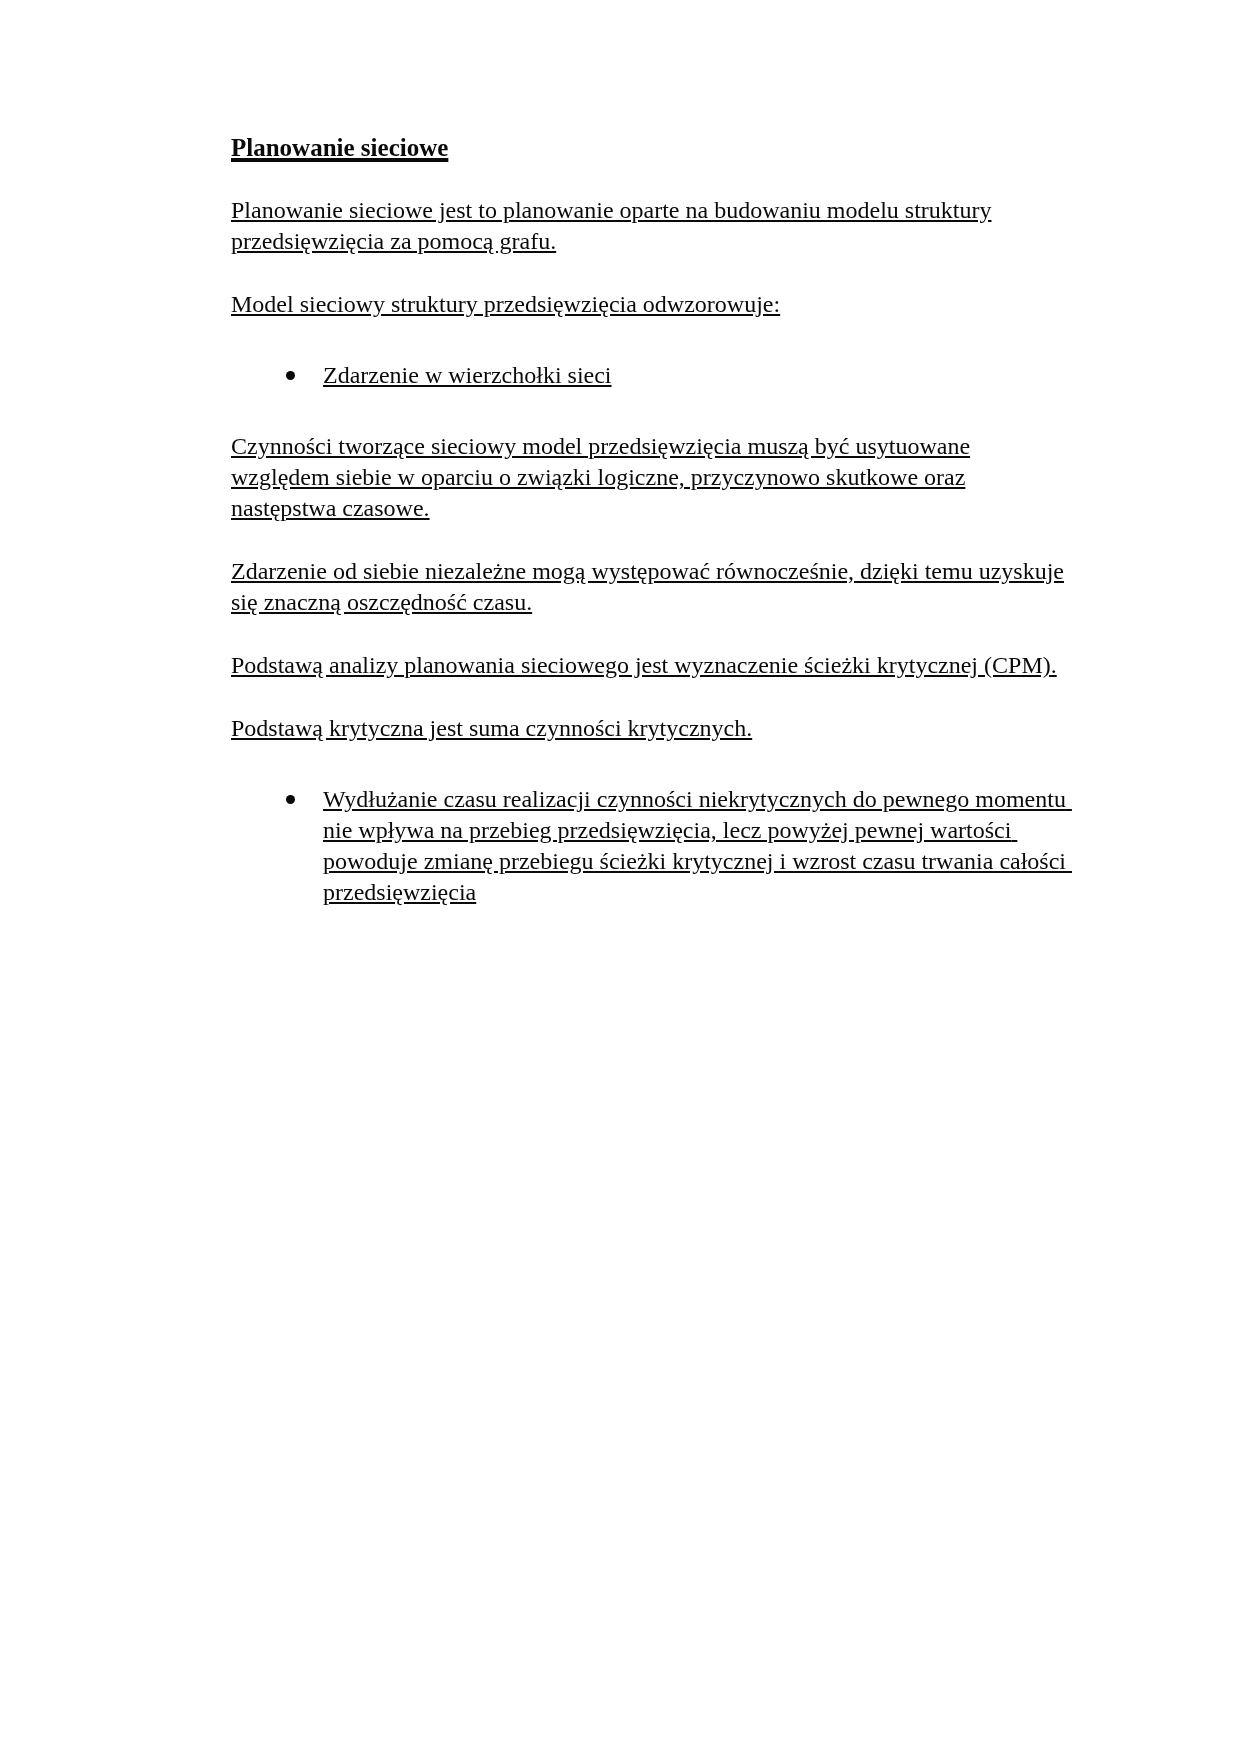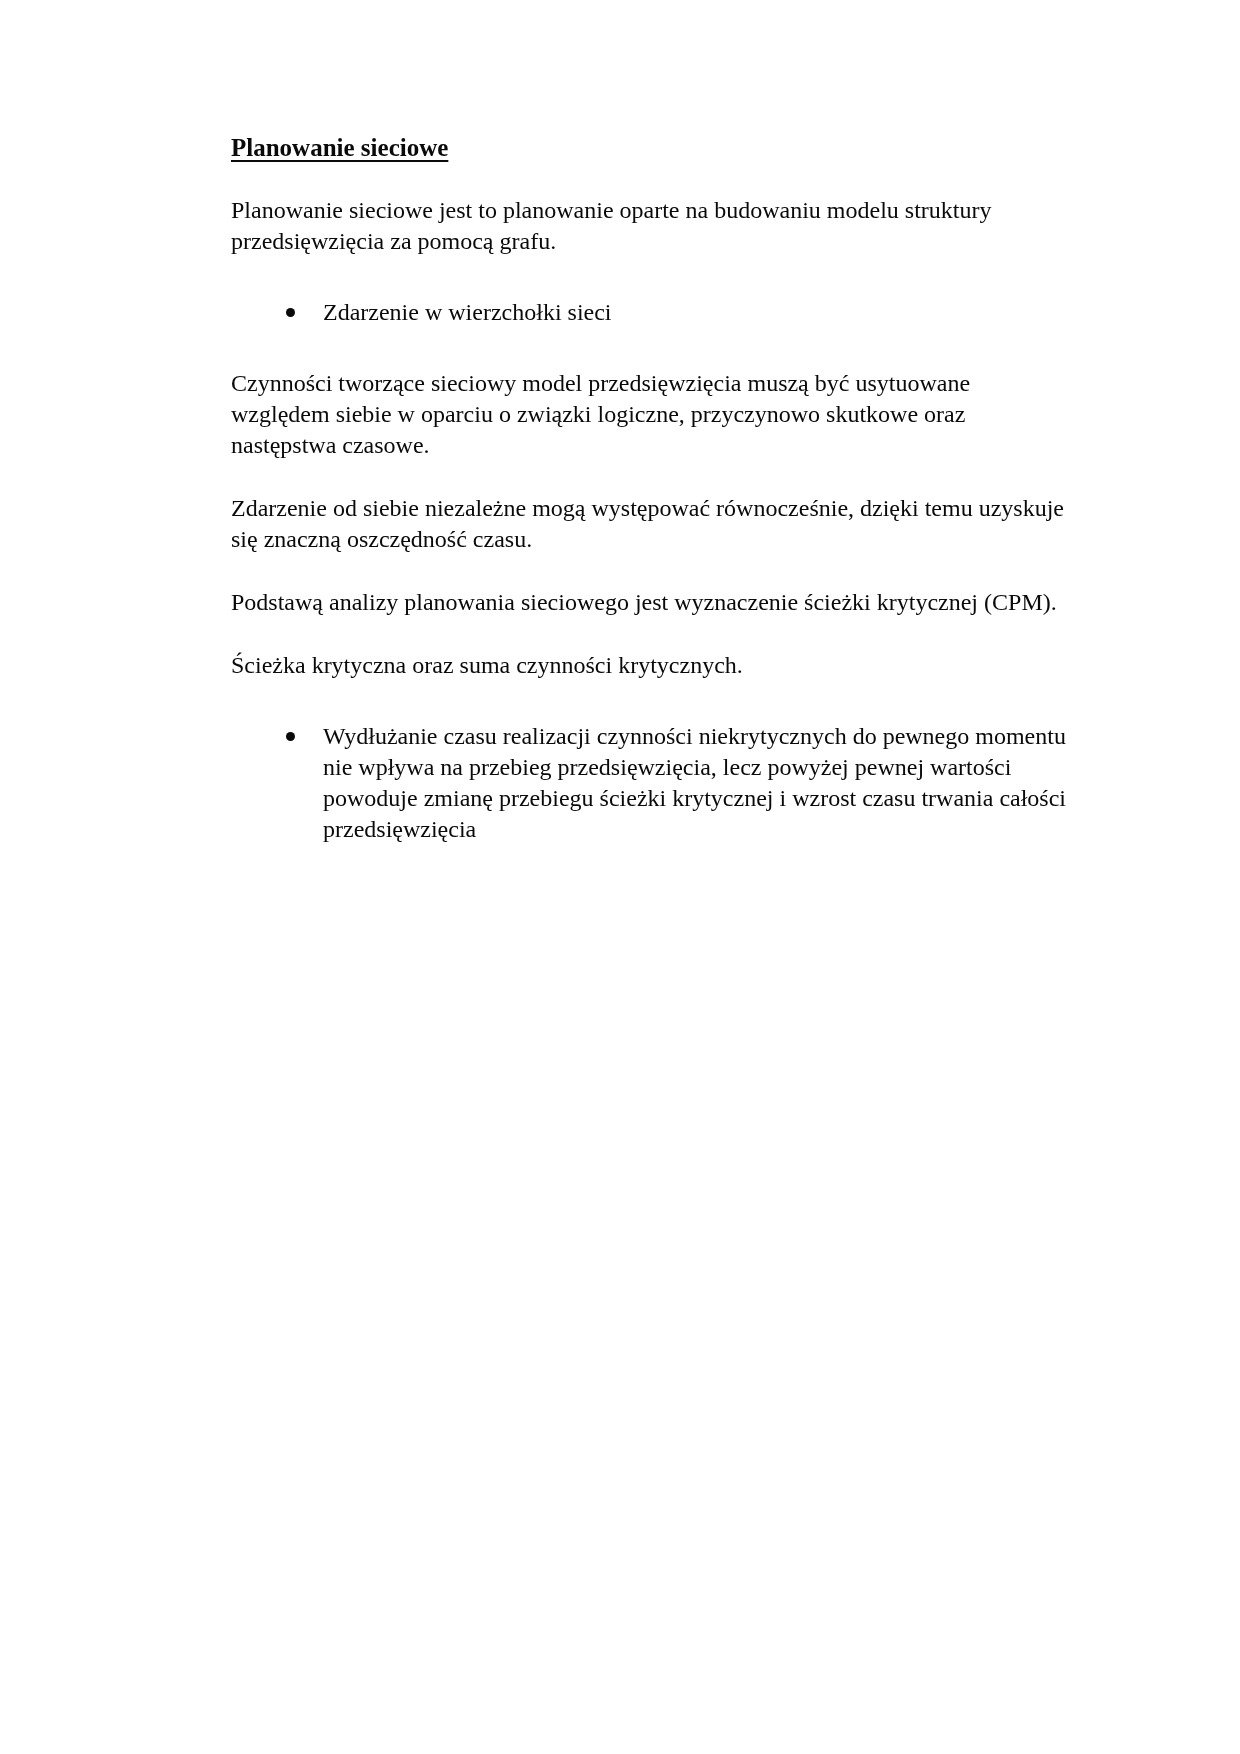--- a/index.html
+++ b/index.html
@@ -13,20 +13,21 @@
     height: 1754px;
     margin: 0 auto;
     background: #ffffff;
     box-sizing: border-box;
     padding: 132px 68px 0 133px;
     font-family: "Liberation Serif", "DejaVu Serif", serif;
     font-size: 24px;
     line-height: 31px;
     color: #0a0a0a;
     overflow: hidden;
+    text-decoration: underline;
   }
   .doc-title {
     font-size: 25px;
     font-weight: bold;
     text-decoration: underline;
     text-decoration-thickness: 2px;
     text-underline-offset: 4px;
     margin: 0 0 28px 0;
     line-height: 31px;
   }
@@ -57,36 +58,37 @@
 </style>
 </head>
 <body>
 
 <div class="page">
 
   <h1 class="doc-title">Planowanie sieciowe</h1>
 
   <p class="para">Planowanie sieciowe jest to planowanie oparte na budowaniu modelu struktury przedsięwzięcia za pomocą grafu.</p>
 
+  <p class="para">Model sieciowy struktury przedsięwzięcia odwzorowuje:</p>
 
   <ul class="doc-list">
     <li>
       <span class="bullet"></span>
       <span class="li-text">Zdarzenie w wierzchołki sieci</span>
     </li>
   </ul>
 
   <p class="para">Czynności tworzące sieciowy model przedsięwzięcia muszą być usytuowane względem siebie w oparciu o związki logiczne, przyczynowo skutkowe oraz następstwa czasowe.</p>
 
 
   <p class="para">Zdarzenie od siebie niezależne mogą występować równocześnie, dzięki temu uzyskuje się znaczną oszczędność czasu.</p>
 
   <p class="para">Podstawą analizy planowania sieciowego jest wyznaczenie ścieżki krytycznej (CPM).</p>
 
-  <p class="para">Ścieżka krytyczna oraz suma czynności krytycznych.</p>
+  <p class="para">Podstawą krytyczna jest suma czynności krytycznych.</p>
 
   <ul class="doc-list">
     <li>
       <span class="bullet"></span>
       <span class="li-text">Wydłużanie czasu realizacji czynności niekrytycznych do pewnego momentu nie wpływa na przebieg przedsięwzięcia, lecz powyżej pewnej wartości powoduje zmianę przebiegu ścieżki krytycznej i wzrost czasu trwania całości przedsięwzięcia</span>
     </li>
   </ul>
 
 </div>
 

